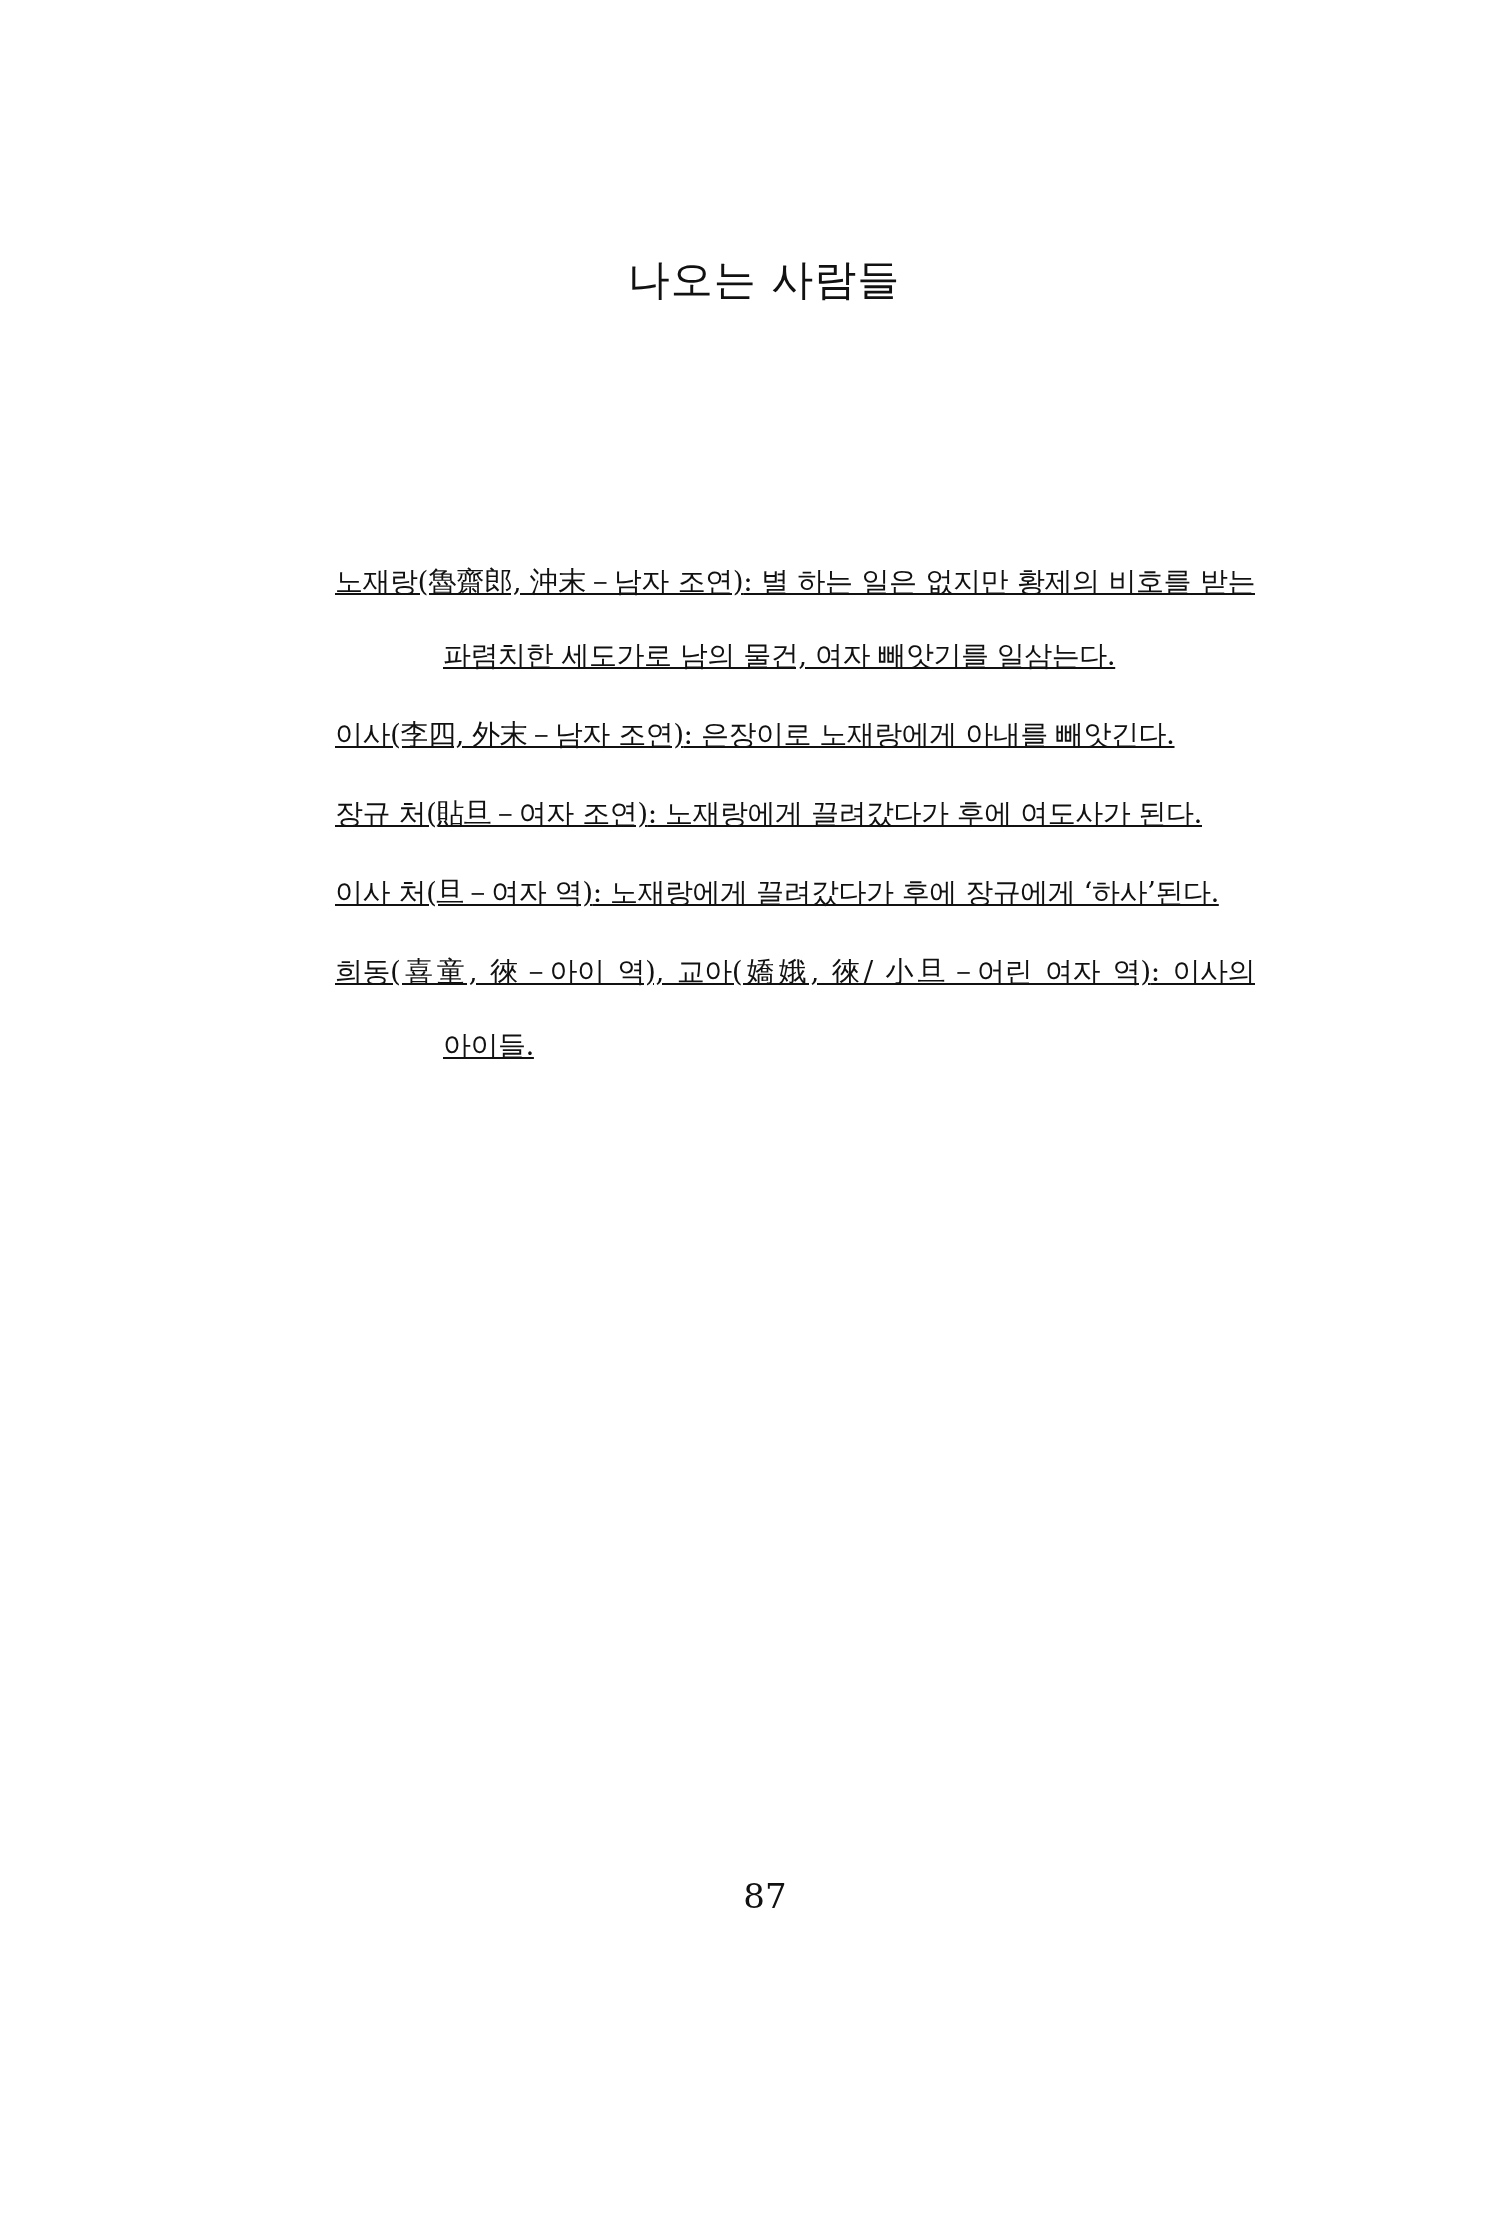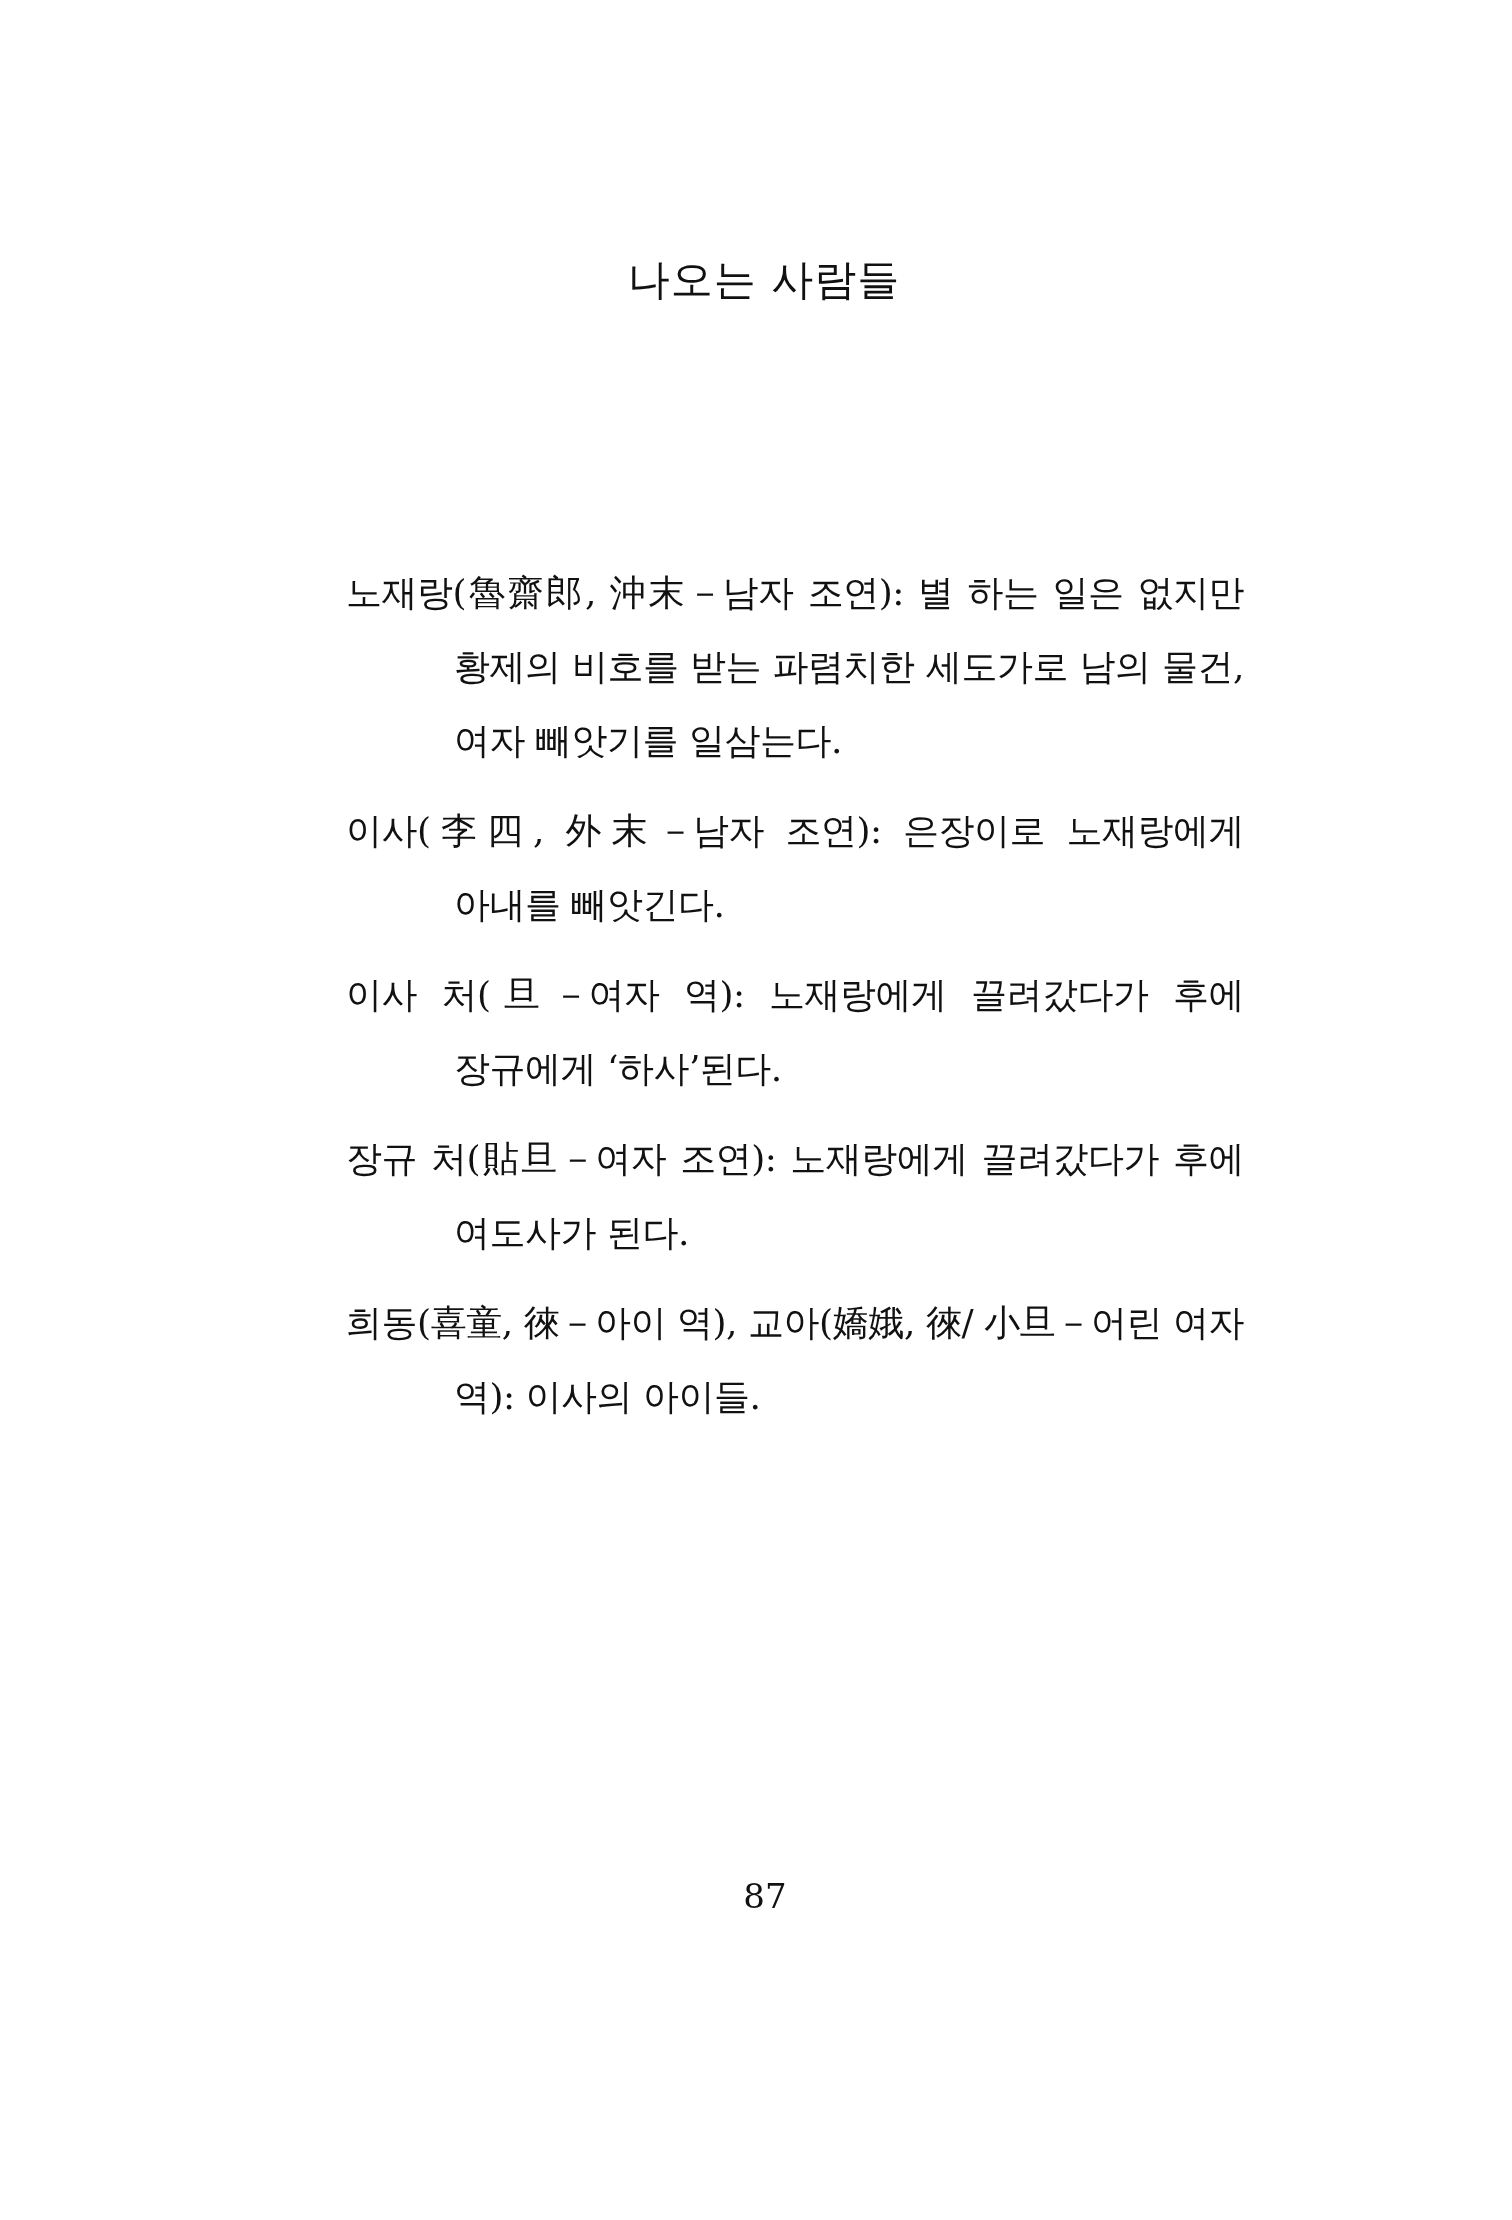--- a/index.html
+++ b/index.html
@@ -29,29 +29,30 @@
     .cast-list {
       position: absolute;
       top: 540px;
       left: 330px;
       width: 930px;
       margin: 0;
       padding: 0;
       list-style: none;
     }
     .cast-entry {
-      font-size: 36px;
+      font-size: 28px;
       line-height: 74px;
       padding-left: 108px;
       text-indent: -108px;
       text-align: justify;
       text-align-last: left;
-      margin: 16px;
+      margin: 5px;
       word-break: keep-all;
       letter-spacing: -0.5px;
+      text-decoration: underline;
     }
     .cast-entry .cast-name { }
     .page-number {
       position: absolute;
       top: 1876px;
       left: 0;
       width: 1512px;
       text-align: center;
       font-size: 34px;
       margin: 0;
@@ -60,18 +61,18 @@
     }
   </style>
 </head>
 <body>
 
 <h1 class="page-title">나오는 사람들</h1>
 
 <ul class="cast-list">
   <li class="cast-entry"><span class="cast-name">노재랑(魯齋郎, 沖末－남자 조연)</span><span class="cast-desc">: 별 하는 일은 없지만 황제의 비호를 받는 파렴치한 세도가로 남의 물건, 여자 빼앗기를 일삼는다.</span></li>
   <li class="cast-entry"><span class="cast-name">이사(李四, 外末－남자 조연)</span><span class="cast-desc">: 은장이로 노재랑에게 아내를 빼앗긴다.</span></li>
+  <li class="cast-entry"><span class="cast-name">장규 처(貼旦－여자 조연)</span><span class="cast-desc">: 노재랑에게 끌려갔다가 후에 여도사가 된다.</span></li>
   <li class="cast-entry"><span class="cast-name">이사 처(旦－여자 역)</span><span class="cast-desc">: 노재랑에게 끌려갔다가 후에 장규에게 ‘하사’된다.</span></li>
-  <li class="cast-entry"><span class="cast-name">장규 처(貼旦－여자 조연)</span><span class="cast-desc">: 노재랑에게 끌려갔다가 후에 여도사가 된다.</span></li>
   <li class="cast-entry"><span class="cast-name">희동(喜童, 徠－아이 역), 교아(嬌娥, 徠/ 小旦－어린 여자 역)</span><span class="cast-desc">: 이사의 아이들.</span></li>
 </ul>
 
 <p class="page-number">87</p>
 
 </body></html>

